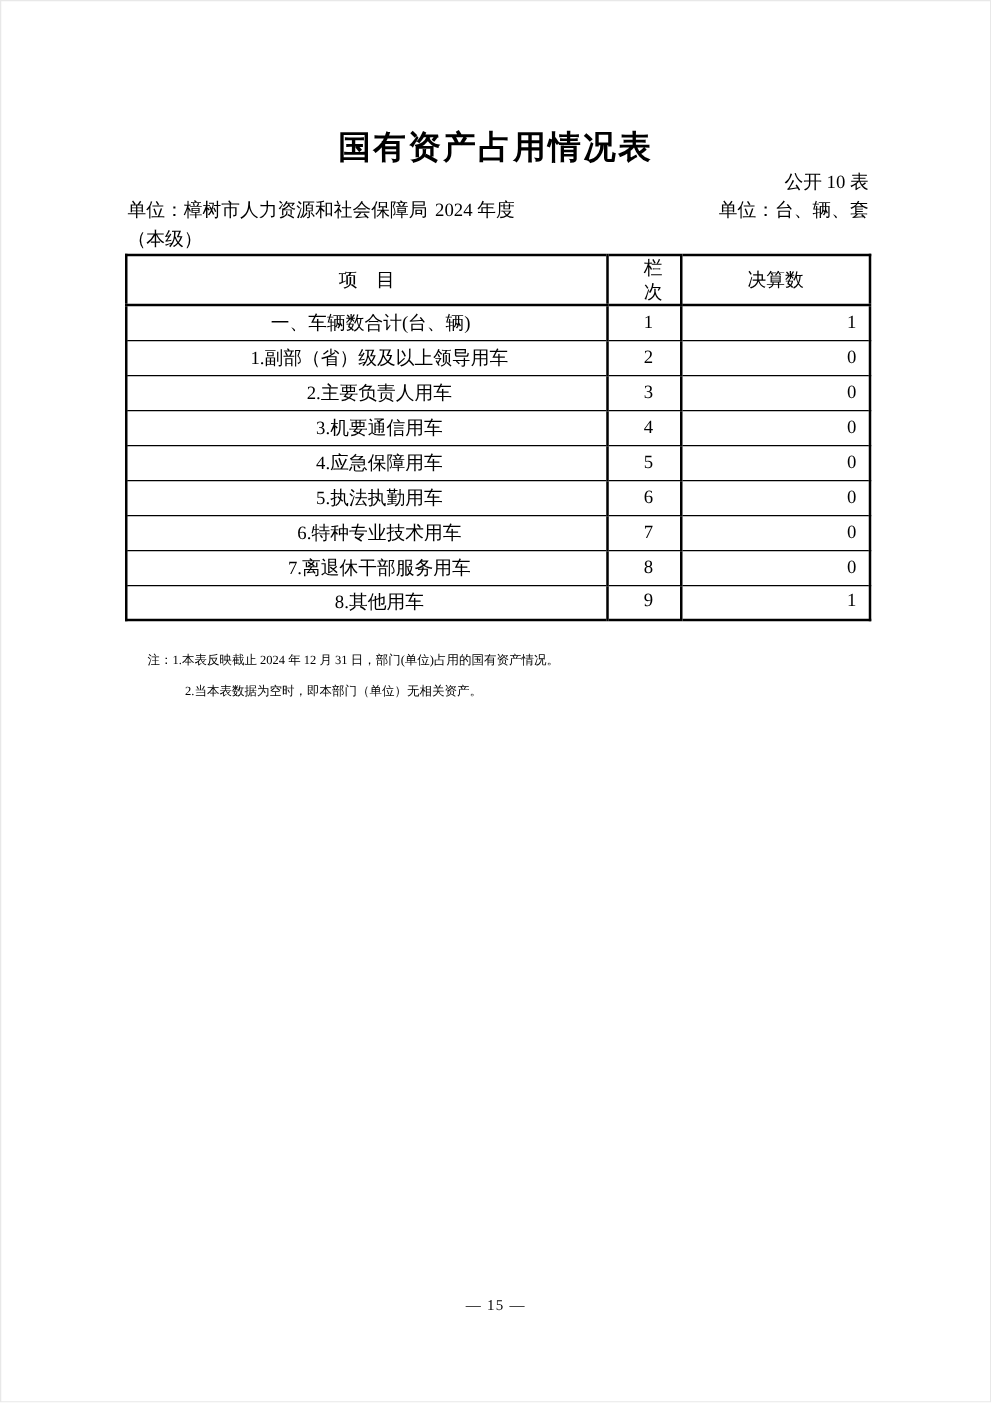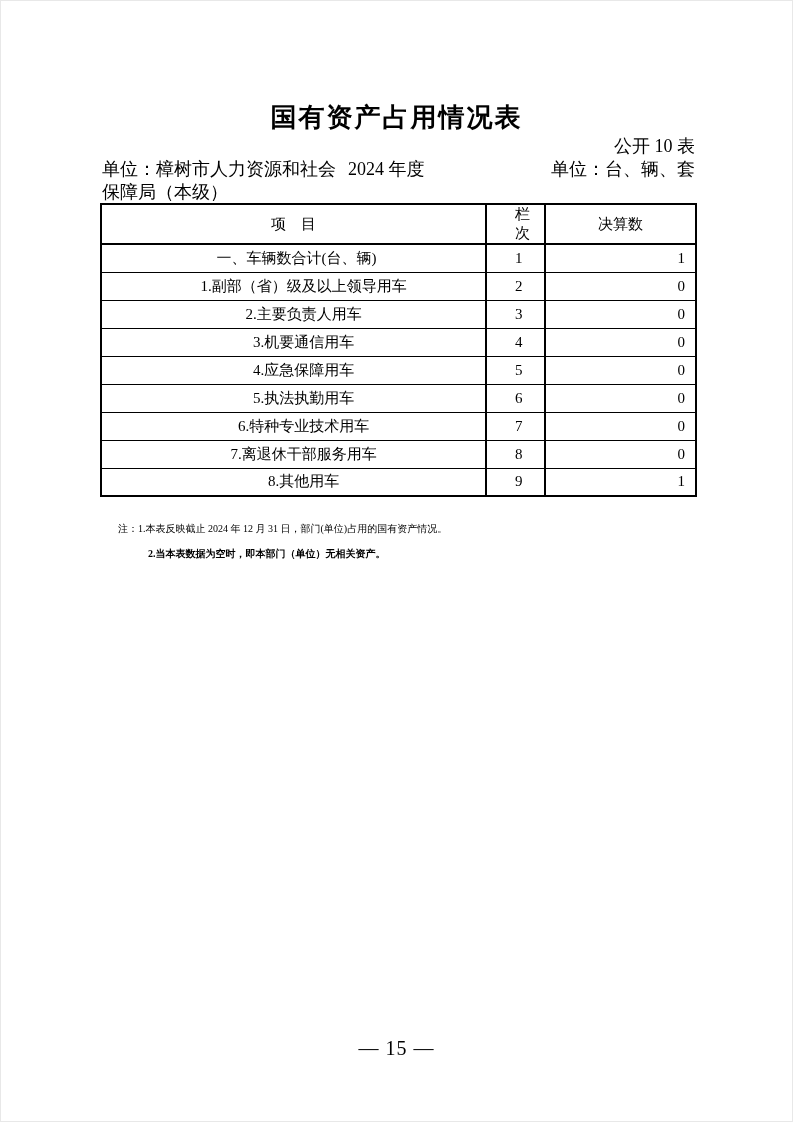--- a/index.html
+++ b/index.html
@@ -25,21 +25,21 @@
       font-family: "Liberation Sans", "DejaVu Sans", sans-serif;
       font-weight: bold;
       font-size: 26px;
       letter-spacing: 2px;
     }
     .meta {
       position: absolute;
       top: 134px;
       left: 99px;
       width: 595px;
-      font-size: 18px;
+      font-size: 15px;
       line-height: 23px;
     }
     .meta-public {
       text-align: right;
     }
     .meta-row {
       position: relative;
       width: 100%;
       min-height: 46px;
     }
@@ -93,28 +93,28 @@
     table.report td:last-child { text-align: right; padding-right: 10px; }
     table.report tr.section-last td { border-top: 2px solid #000; }
     .notes {
       position: absolute;
       top: 515px;
       left: 117px;
       width: 570px;
       font-size: 10px;
       line-height: 25px;
     }
-    .notes .note-line-2 { margin-left: 30px; font-weight: bold; }
+    .notes .note-line-2 { margin-left: 30px; }
     .page-number {
       position: absolute;
       top: 1036px;
       left: 0;
       width: 100%;
       text-align: center;
-      font-size: 20px;
+      font-size: 12px;
       letter-spacing: 1px;
     }
   </style>
 </head>
 <body>
 
 <div class="page">
 
   <div class="doc-title">国有资产占用情况表</div>
 

